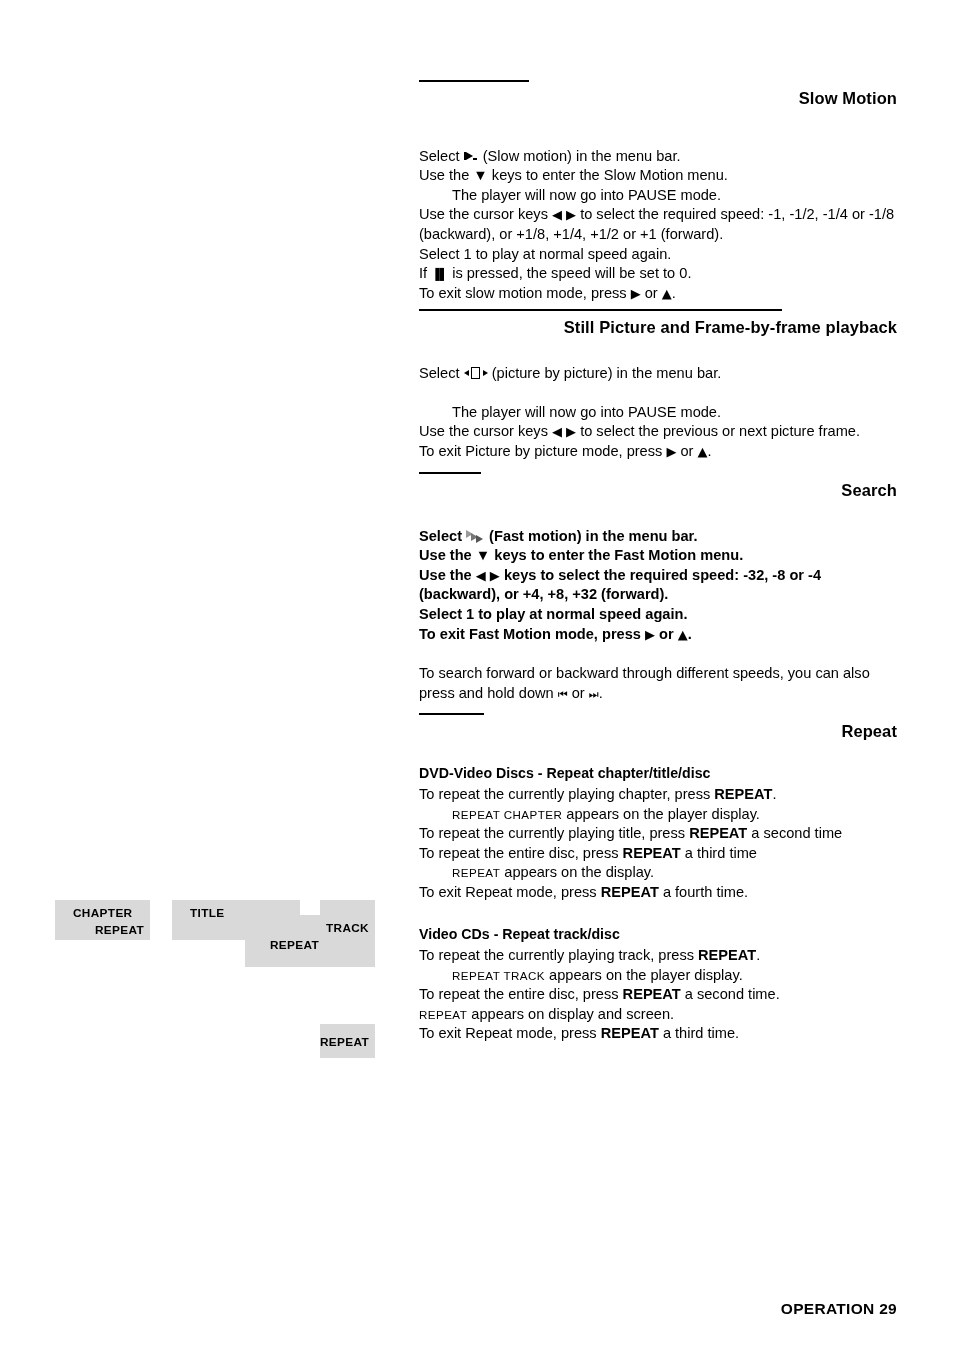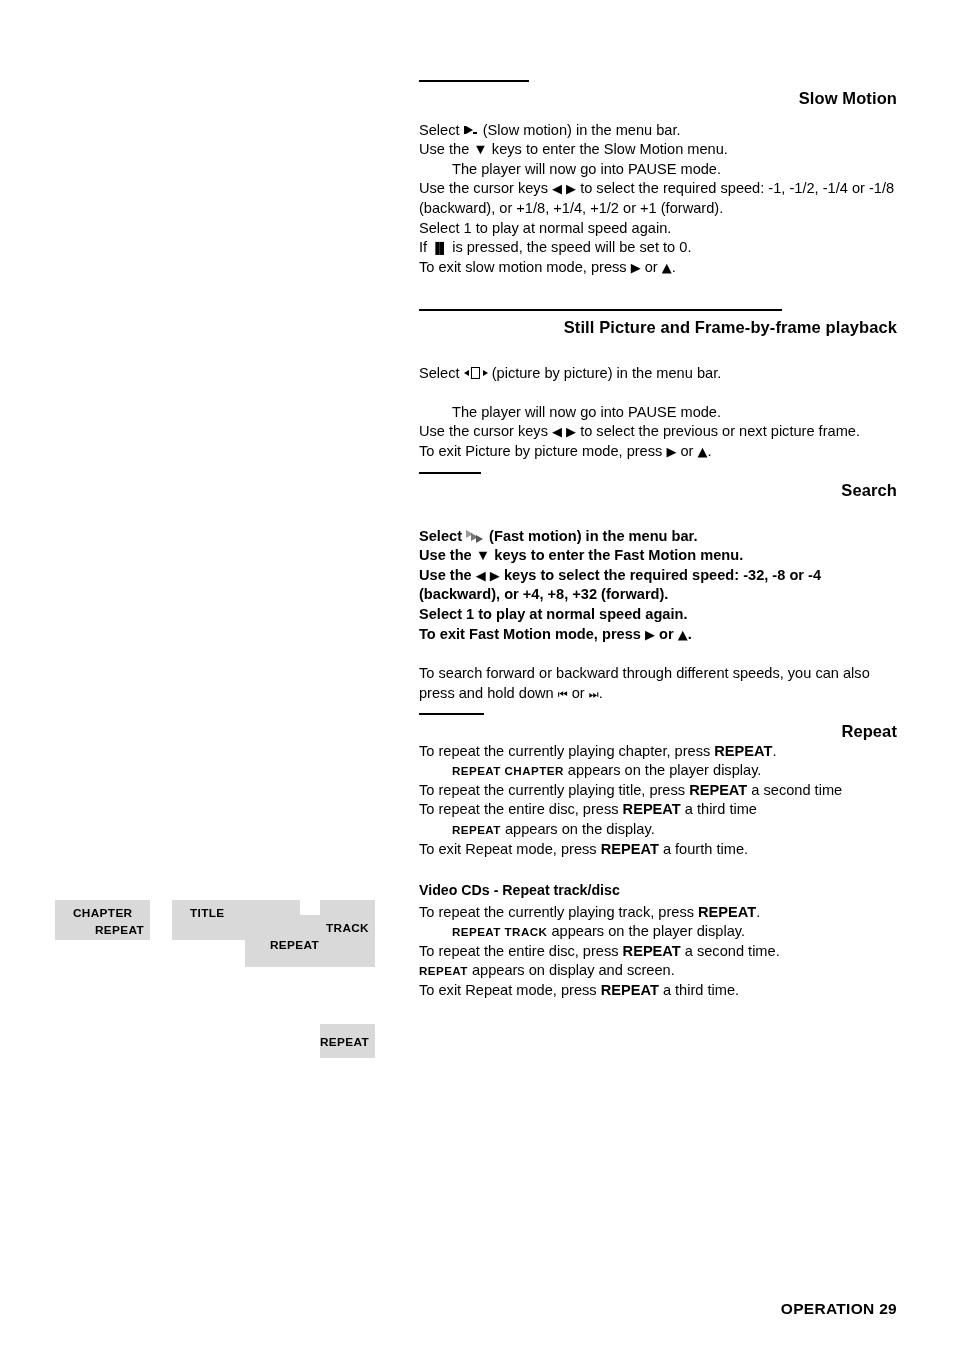--- a/index.html
+++ b/index.html
@@ -63,21 +63,21 @@
     margin: 0;
     text-align: left;
   }
 
   .indent { padding-left: 33px; display: block; }
 
   .strong { font-weight: bold; }
 
   
   .disp {
-    font-weight: bold;
+    font-weight: normal;
     font-size: 11.6px;
     letter-spacing: 0.45px;
   }
 
   
   .gl {
     font-family: "DejaVu Sans", sans-serif;
     font-size: 13px;
     line-height: 1;
   }
@@ -187,21 +187,21 @@
 <body>
 
 <div class="page">
 
   <div class="content-col">
 
     <div class="section" style="position:absolute; left:0; top:80px; width:478px;">
       <div class="rule short"></div>
       <h2 class="heading">Slow Motion</h2>
 
-      <p class="body" style="margin-top:12px;">
+      <p class="body" style="margin-top:38px;">
         <span>Select </span><span class="icon-slow"><span class="bar"></span><span class="t1"></span><span class="dot"></span></span><span> (Slow motion) in the menu bar.</span><br>
         <span>Use the ▼ keys to enter the Slow Motion menu.</span><br>
         <span class="indent">The player will now go into PAUSE mode.</span>
         <span>Use the cursor keys </span><span class="gl">◀</span>&nbsp;<span class="gl">▶</span><span> to select the required speed: -1, -1/2, -1/4 or -1/8 (backward), or +1/8, +1/4, +1/2 or +1 (forward).</span><br>
         <span>Select 1 to play at normal speed again.</span><br>
         <span>If </span><span class="gl-sm strong">▐▌</span><span> is pressed, the speed will be set to 0.</span><br>
         <span>To exit slow motion mode, press </span><span class="gl">▶</span><span> or </span><span class="gl">▲</span><span>.</span>
       </p>
     </div>
 
@@ -232,20 +232,21 @@
 
       <p class="body" style="margin-top:20px;">
         <span>To search forward or backward through different speeds, you can also press and hold down </span><span class="gl-sm">⏮</span><span> or </span><span class="gl-sm">⏭</span><span>.</span>
       </p>
     </div>
 
     <div class="section" style="position:absolute; left:0; top:713px; width:478px;">
       <div class="rule tiny"></div>
       <h2 class="heading">Repeat</h2>
 
+      <h3 class="subheading" style="margin-top:22px;">DVD-Video Discs - Repeat chapter/title/disc</h3>
 
       <p class="body">
         <span>To repeat the currently playing chapter, press </span><span class="strong">REPEAT</span><span>.</span><br>
         <span class="indent"><span class="disp">REPEAT CHAPTER</span><span> appears on the player display.</span></span>
         <span>To repeat the currently playing title, press </span><span class="strong">REPEAT</span><span> a second time</span><br>
         <span>To repeat the entire disc, press </span><span class="strong">REPEAT</span><span> a third time</span><br>
         <span class="indent"><span class="disp">REPEAT</span><span> appears on the display.</span></span>
         <span>To exit Repeat mode, press </span><span class="strong">REPEAT</span><span> a fourth time.</span>
       </p>
 

